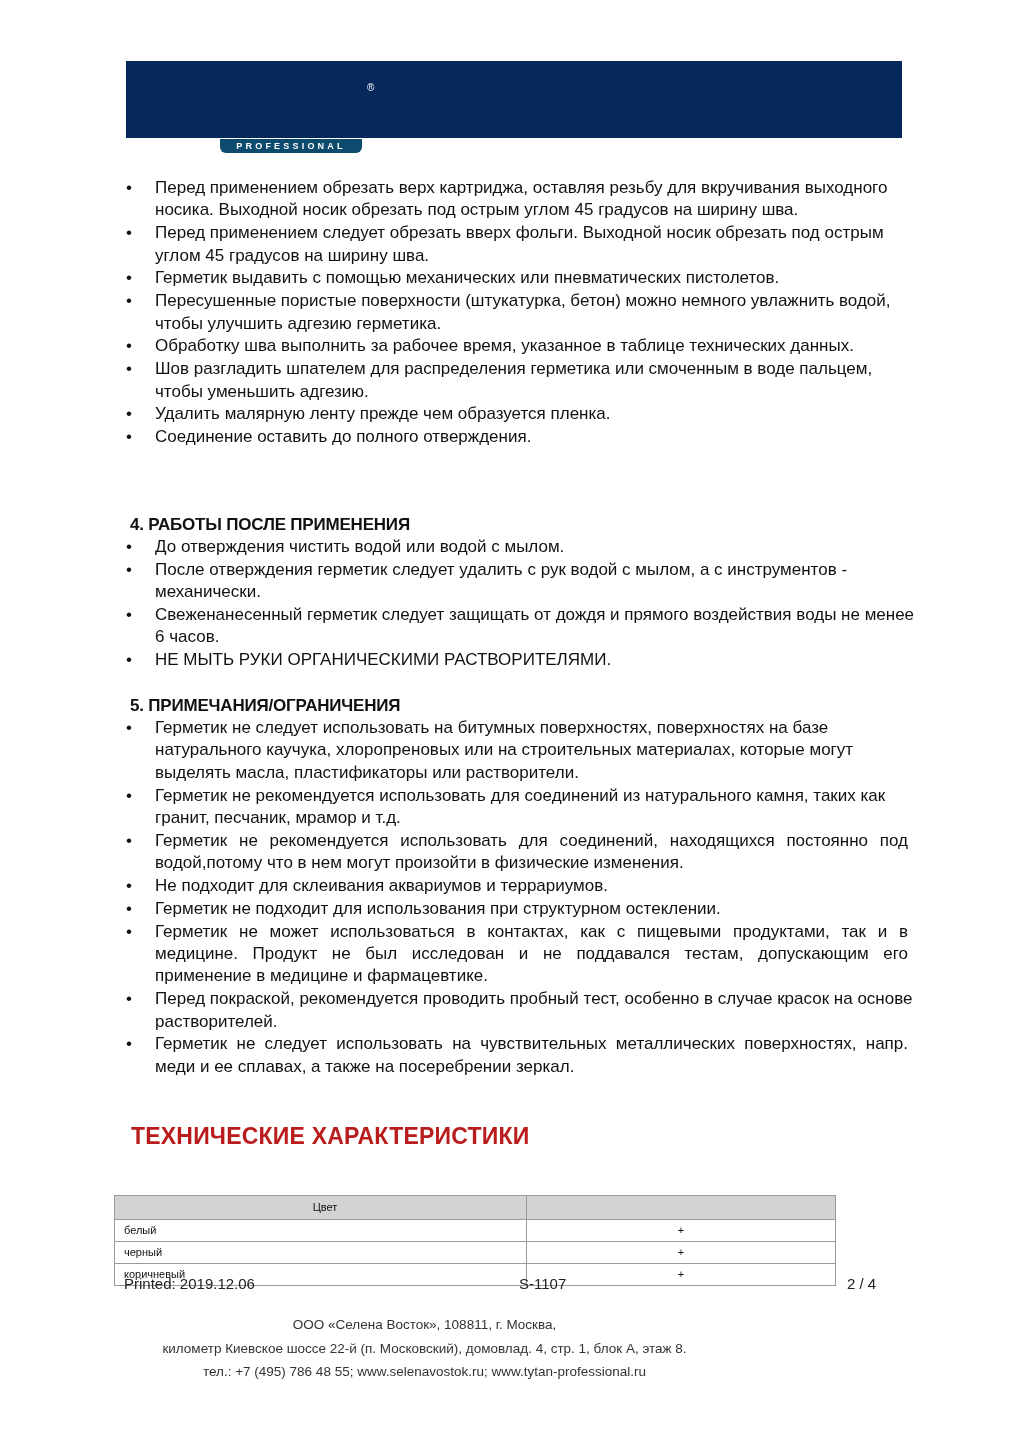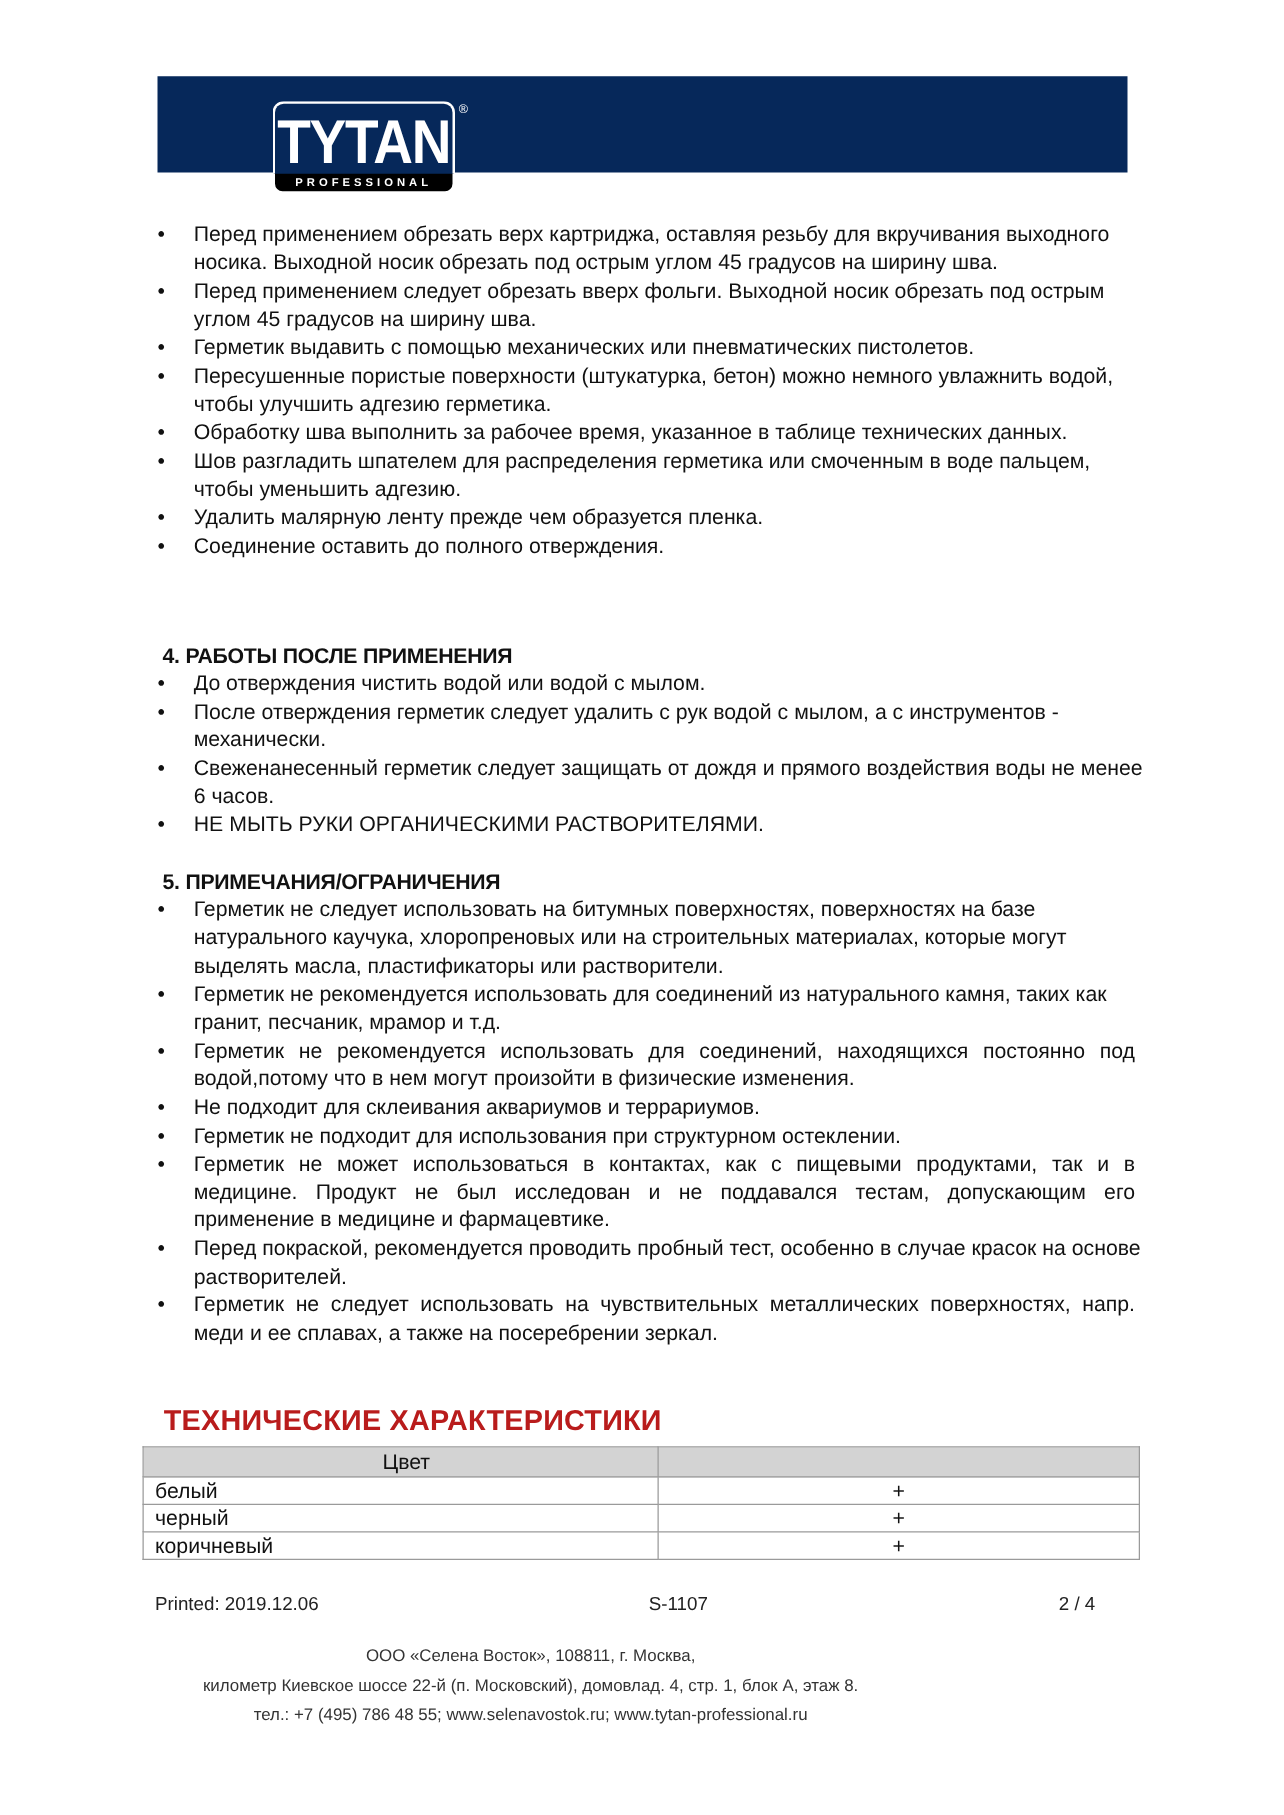--- a/index.html
+++ b/index.html
@@ -10,21 +10,21 @@
             background: #06285a; }
   .logo { position: absolute; left: 218px; top: 81px; width: 146px; height: 74px; }
   .logo-top { position: absolute; left: 0; top: 0; width: 142px; height: 58px;
               background: #06285a; border: 2px solid #ffffff; border-bottom: none;
               border-radius: 9px 9px 0 0; }
   .logo-name { position: absolute; left: 0; top: 4px; width: 142px; text-align: center;
                font-family: "Liberation Sans", sans-serif; font-weight: bold;
                font-size: 44px; line-height: 50px; color: #ffffff; letter-spacing: -1px;
                transform: scaleY(1.12); transform-origin: top; }
   .logo-bottom { position: absolute; left: 0; top: 58px; width: 146px; height: 16px;
-                 background: #000000; border-radius: 0 0 8px 8px; border: 2px solid #fff;
+                 background: #0c4a6e; border-radius: 0 0 8px 8px; border: 2px solid #fff;
                  border-top: none; box-sizing: border-box; }
   .logo-sub { position: absolute; left: 0; top: 1px; width: 142px; text-align: center;
               font-family: "Liberation Sans", sans-serif; font-weight: bold; font-size: 9px;
               line-height: 12px; letter-spacing: 3.2px; color: #ffffff; }
   .logo-reg { position: absolute; left: 367px; top: 82px; color: #ffffff;
               font-size: 10px; font-family: "Liberation Sans", sans-serif; }
 
   .content { position: absolute; left: 126px; top: 177px; width: 790px; }
   ul.bullets { list-style: none; margin: 0; padding: 0; }
   ul.bullets li { position: relative; padding-left: 29px; font-size: 17px;
@@ -33,44 +33,41 @@
   li.justify { text-align: justify; text-align-last: left; padding-right: 8px; }
 
   .section-title { font-size: 17px; line-height: 22px; font-weight: normal;
                    margin: 0; padding-left: 4px; font-weight: bold; letter-spacing: -0.2px; }
   .sec4 { position: absolute; left: 126px; top: 514px; width: 790px; }
   .sec5 { position: absolute; left: 126px; top: 695px; width: 790px; }
 
   .tech-title { position: absolute; left: 131px; top: 1123px; font-size: 23px;
                 font-weight: bold; color: #b91c1c; letter-spacing: 0.2px; }
 
-  table.colors { position: absolute; left: 114px; top: 1157px; width: 798px;
-                 border-collapse: collapse; font-size: 17px; }
+  table.colors { position: absolute; left: 114px; top: 1195px; width: 722px;
+                 border-collapse: collapse; font-size: 11px; }
   table.colors td, table.colors th { border: 1px solid #9a9a9a; padding: 0 0 0 9px;
                  height: 21px; line-height: 21px; font-weight: normal; }
   table.colors th { background: #d3d3d3; text-align: center; height: 23px; }
   table.colors td.val { text-align: center; padding: 0; }
   table.colors .c1 { width: 402px; }
 
   .footer-row { position: absolute; top: 1275px; font-size: 15px; color: #222;
                 font-family: "Liberation Sans", sans-serif; }
   .printed { left: 124px; }
   .docid { left: 519px; }
   .pageno { left: 847px; }
   .address { position: absolute; left: 0; top: 1313px; width: 849px; text-align: center;
              font-size: 13.5px; line-height: 23.5px; color: #333; }
 </style>
 </head>
 <body>
 
 <div class="banner"></div>
 <div class="logo">
-  <div class="logo-top">
-    <div class="logo-name">TYTAN</div>
-  </div>
   <div class="logo-bottom">
     <div class="logo-sub">PROFESSIONAL</div>
   </div>
 </div>
 <div class="logo-reg">®</div>
 
 <div class="content">
   <ul class="bullets">
     <li>Перед применением обрезать верх  картриджа, оставляя резьбу для вкручивания выходного носика. Выходной носик обрезать под острым углом 45 градусов на ширину шва.</li>
     <li>Перед применением следует обрезать  вверх  фольги. Выходной носик обрезать под острым углом 45 градусов на ширину шва.</li>

